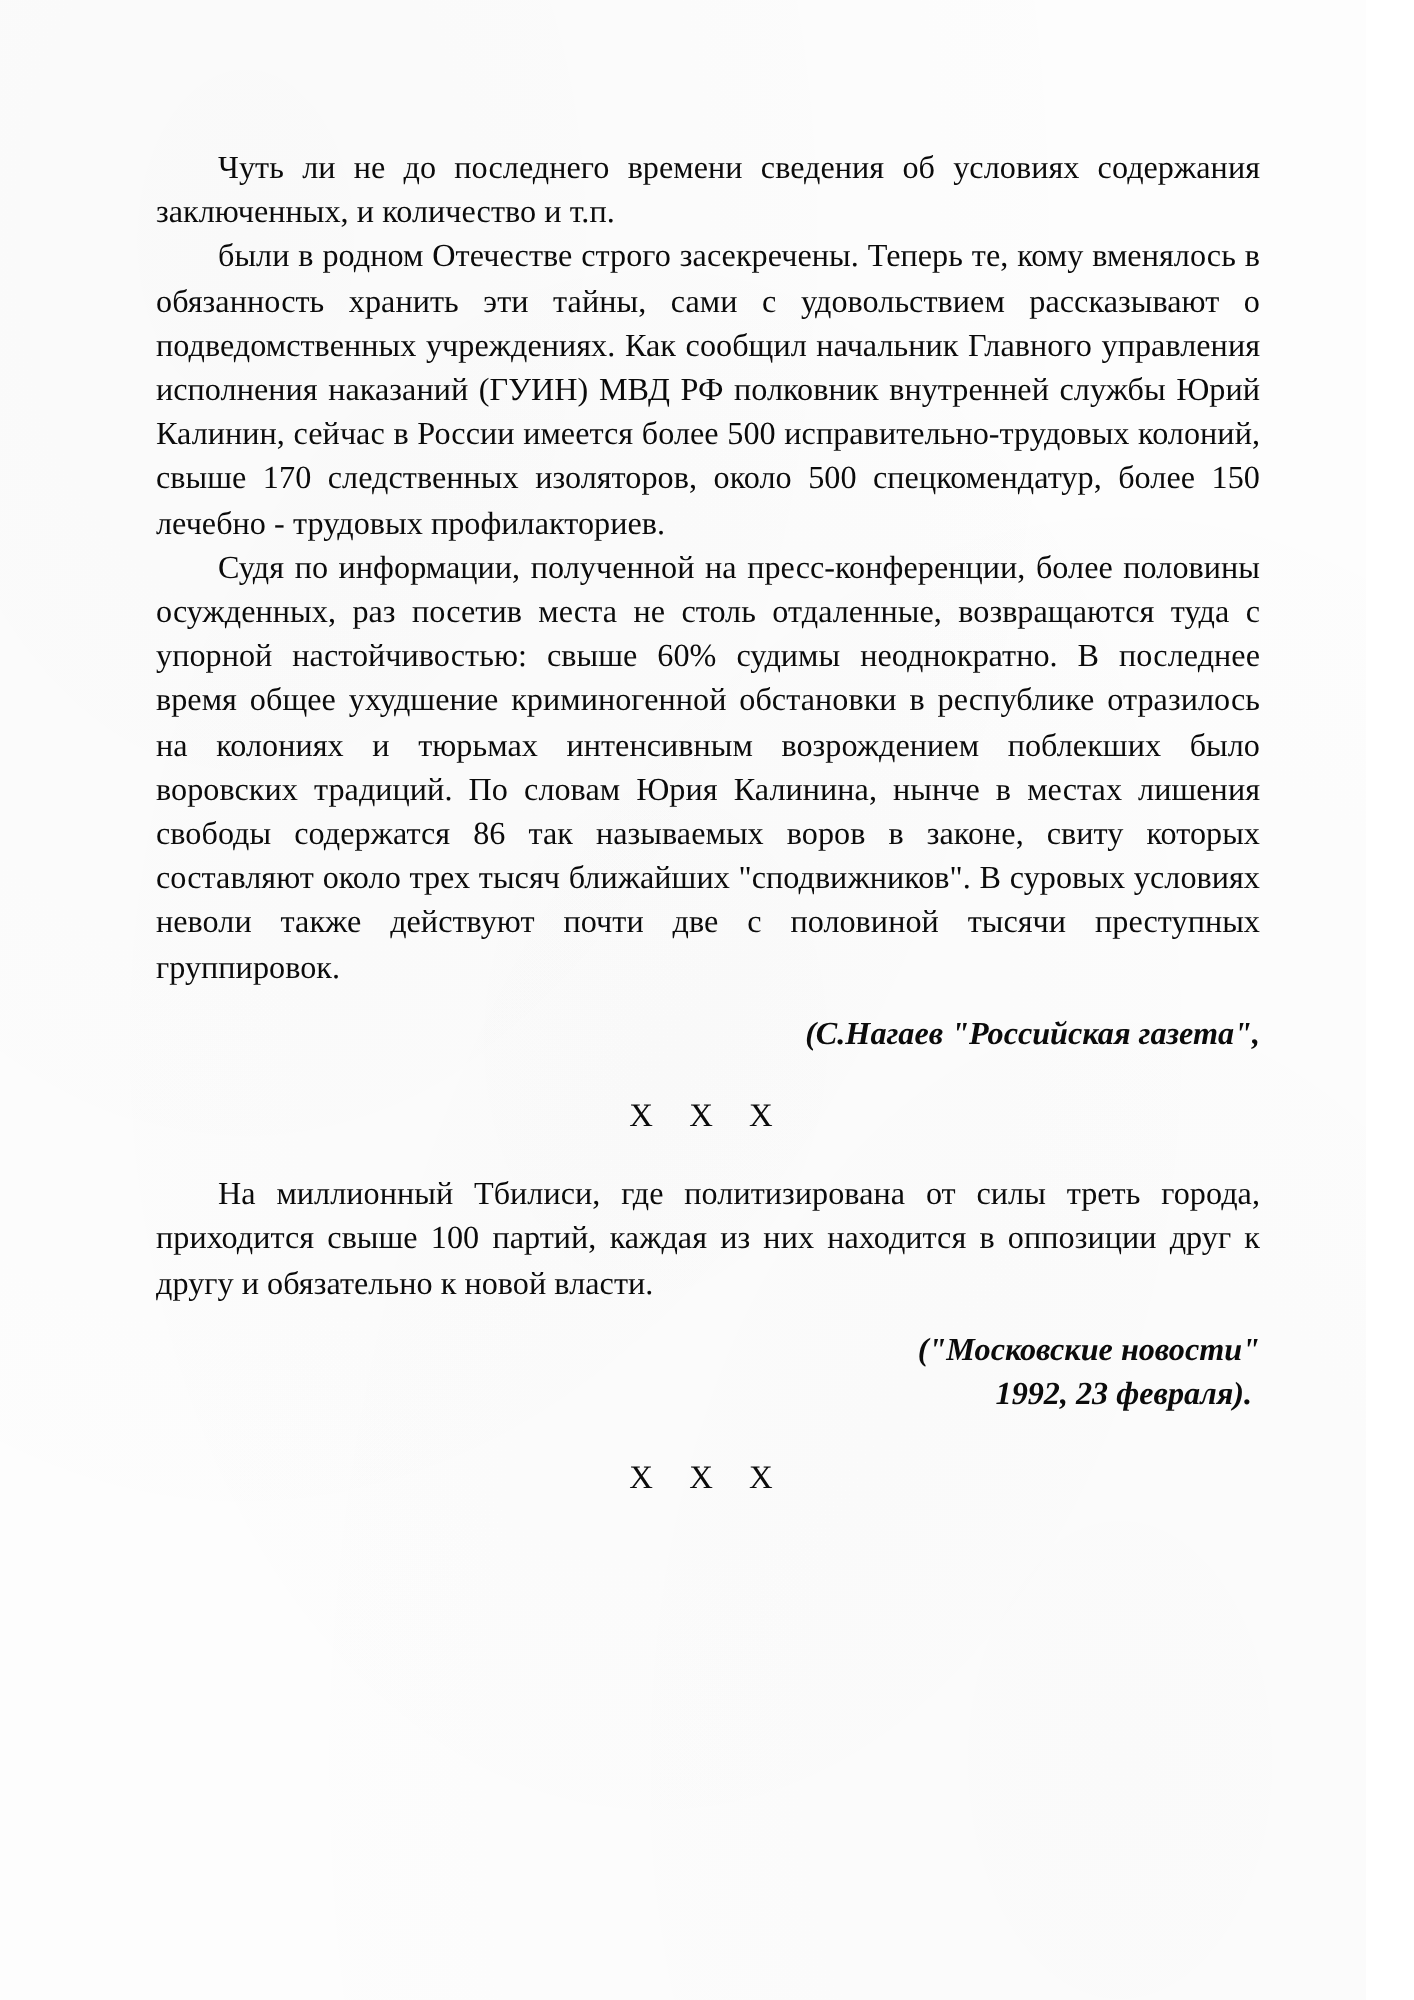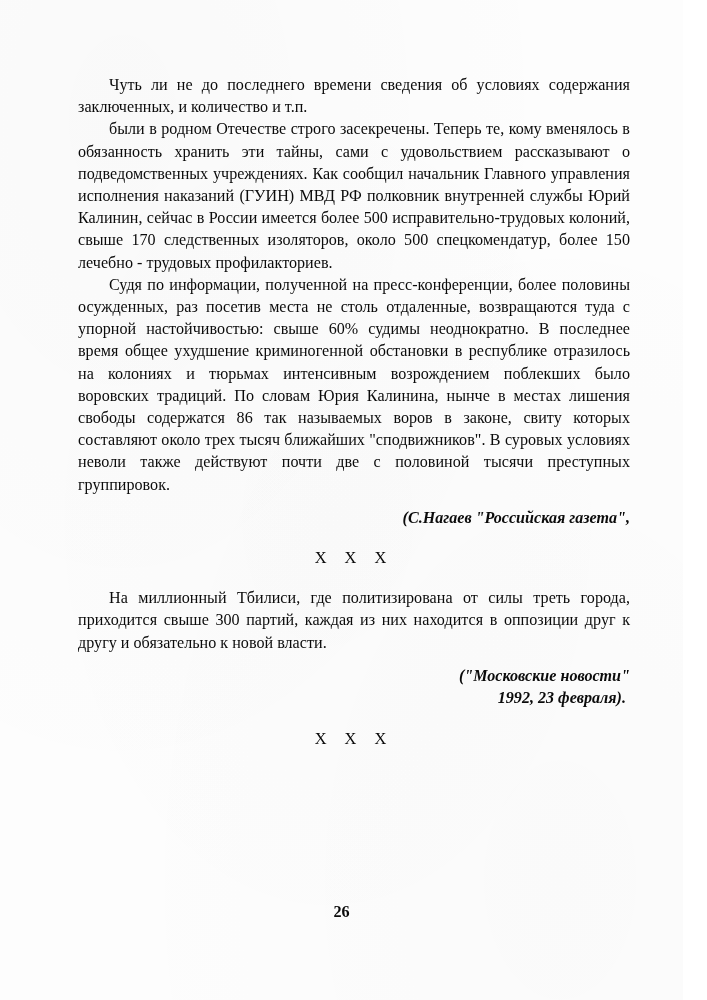--- a/index.html
+++ b/index.html
@@ -101,30 +101,29 @@
     <div class="spacer-s"></div>
 
     <p class="citation">(С.Нагаев "Российская газета",</p>
 
     <div class="spacer-m"></div>
 
     <p class="sep">X X X</p>
 
     <div class="spacer-m"></div>
 
-    <p class="para">На миллионный Тбилиси, где политизирована от силы треть города, приходится свыше 300 партий, каждая из них находится в оппозиции друг к другу и обязательно к новой власти.</p>
+    <p class="para">На миллионный Тбилиси, где политизирована от силы треть города, приходится свыше 100 партий, каждая из них находится в оппозиции друг к другу и обязательно к новой власти.</p>
 
     <div class="spacer-s"></div>
 
     <p class="citation">("Московские новости"</p>
     <p class="citation line2">1992, 23 февраля).</p>
 
     <div class="spacer-m"></div>
 
     <p class="sep">X X X</p>
 
     <div class="spacer-s"></div>
 
 
   </div>
 
-  <div class="folio">26</div>
 </div>
 
 </body></html>

